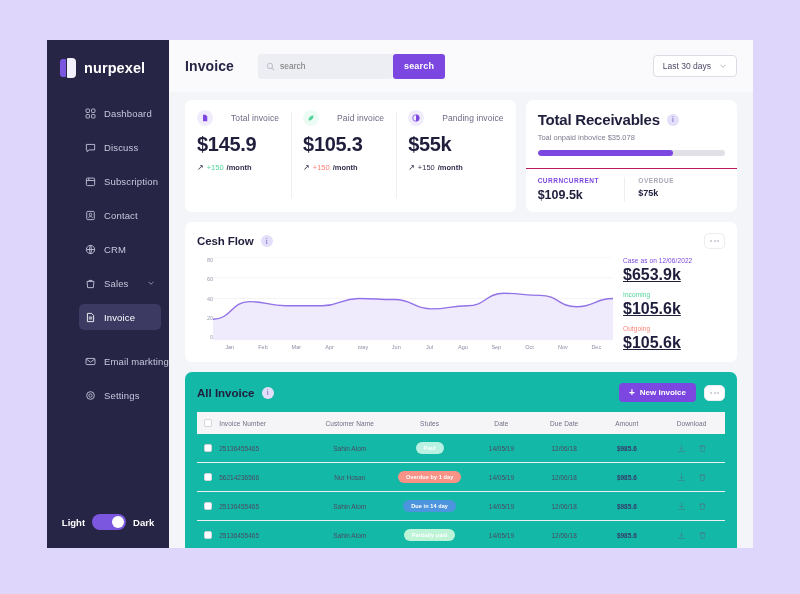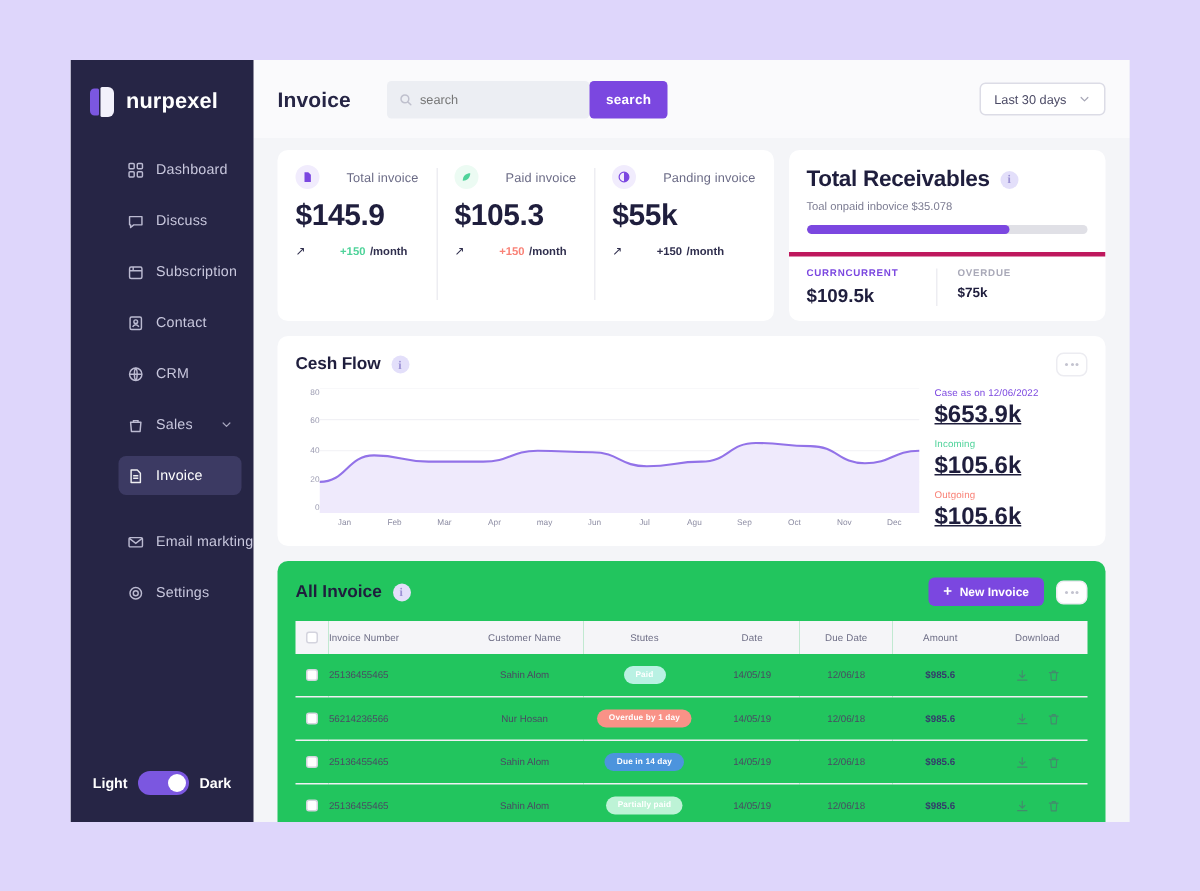--- a/index.html
+++ b/index.html
@@ -135,21 +135,21 @@
   .stat-head { display: flex; align-items: center; gap: 18px; }
   .stat-ic {
     width: 16px; height: 16px; border-radius: 50%;
     display: flex; align-items: center; justify-content: center; flex: 0 0 16px;
   }
   .stat-ic svg { width: 8px; height: 8px; display:block; }
   .stat-title { font-size: 8.5px; color: #6a6a85; letter-spacing: .1px; white-space: nowrap;}
   .stat-value { font-size: 20px; font-weight: 700; color: #1f1e3d; letter-spacing: -.3px; }
   .stat-delta { display: flex; align-items: center; gap: 3px; font-size: 7.5px; }
   .stat-delta .arr { color: #2f2e4d; font-size: 8px; }
-  .stat-delta .num { font-weight: 700; margin-left: 20px; }
+  .stat-delta .num { font-weight: 400; }
   .stat-delta .unit { color: #2f2e4d; font-weight: 700; }
 
   .recv-card {
     flex: 1; background: #fff; border-radius: 7px;
     display: flex; flex-direction: column;
     overflow: hidden;
   }
   .recv-top { padding: 11px 12px 12px 12px; }
   .recv-title-row { display: flex; align-items: center; gap: 7px; }
   .recv-title { font-size: 15px; font-weight: 700; color: #1f1e3d; letter-spacing: -.2px; }
@@ -158,21 +158,21 @@
     background: #e3dffa; color: #9b91d4;
     font-size: 8px; font-weight: 700; font-family: "Liberation Serif", serif;
     display: flex; align-items: center; justify-content: center; flex:0 0 12px;
   }
   .recv-sub { margin-top: 5px; font-size: 7.5px; color: #7c7c92; }
   .progress {
     margin-top: 8px; height: 6px; border-radius: 3px; background: #e0e0e6; overflow: hidden;
   }
   .progress .fill { height: 100%; border-radius: 3px; background: #7b47e0; }
   .recv-bottom {
-    border-top: 3px solid #be185d;
+    border-top: 1px solid #be185d;
     display: flex; padding: 8px 12px 10px 12px;
   }
   .recv-cell { flex: 1; position: relative; padding-right: 8px; }
   .recv-cell + .recv-cell { padding-left: 14px; }
   .recv-cell + .recv-cell::before {
     content: ""; position: absolute; left: 0; top: 0; bottom: 0; width: 1px; background: #ededf2;
   }
   .recv-lab { font-size: 6.5px; font-weight: 700; letter-spacing: .5px; }
   .recv-lab.cur { color: #7b47e0; }
   .recv-lab.ovd { color: #a9a9b8; }
@@ -213,21 +213,21 @@
   .flow-side { width: 112px; flex: 0 0 112px; padding-left: 10px; padding-top: 2px; }
   .fs-block { margin-bottom: 7px; }
   .fs-lab { font-size: 6.5px; letter-spacing: .1px; }
   .fs-lab.a { color: #7b47e0; }
   .fs-lab.b { color: #4fd39a; }
   .fs-lab.c { color: #f98277; }
   .fs-val { margin-top: 2px; font-size: 16px; font-weight: 700; color: #1f1e3d; text-decoration: underline; }
 
   
   .table-card {
-    margin-top: 10px; background: #22c55e; border-radius: 7px 7px 0 0;
+    margin-top: 10px; background: #14b8a6; border-radius: 7px 7px 0 0;
     padding: 11px 12px 0 12px; flex: 1; min-height: 0;
   }
   .tbl-head { display: flex; align-items: center; }
   .tbl-title { font-size: 11.5px; font-weight: 700; color: #1f1e3d; }
   .new-btn {
     margin-left: auto; display: flex; align-items: center; gap: 5px;
     height: 19px; padding: 0 10px; background: #7b47e0; color: #fff;
     border: none; border-radius: 4px; font-family: inherit; font-size: 8px;
     font-weight: 600; cursor: pointer;
   }

